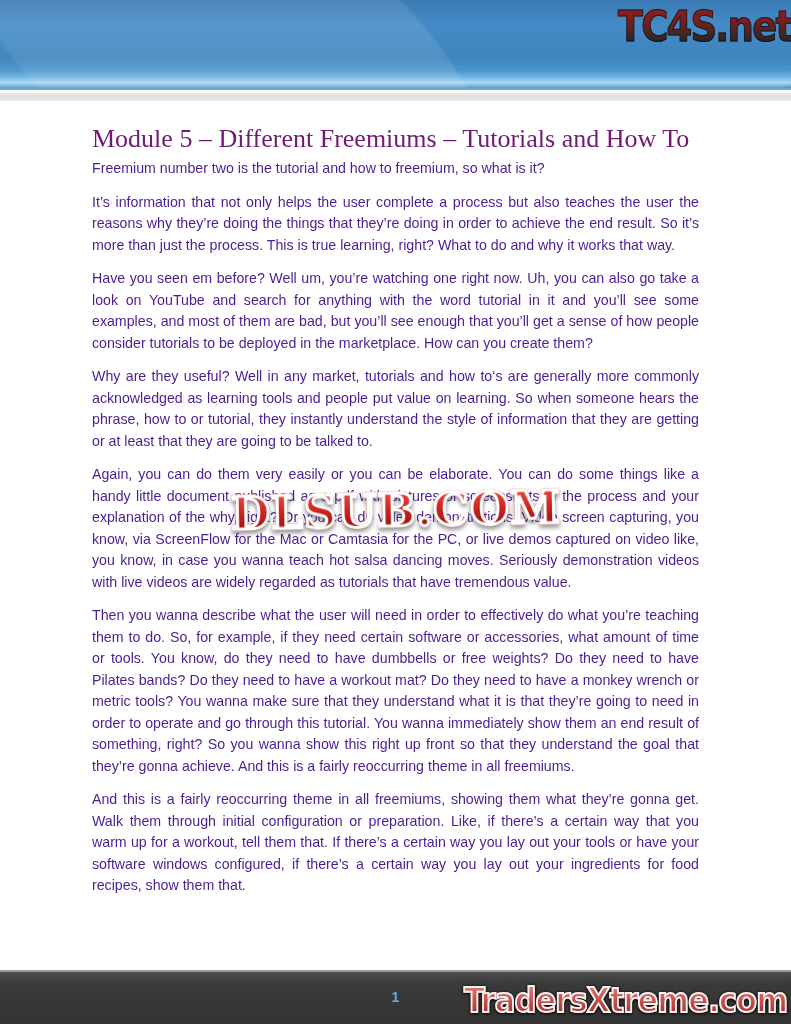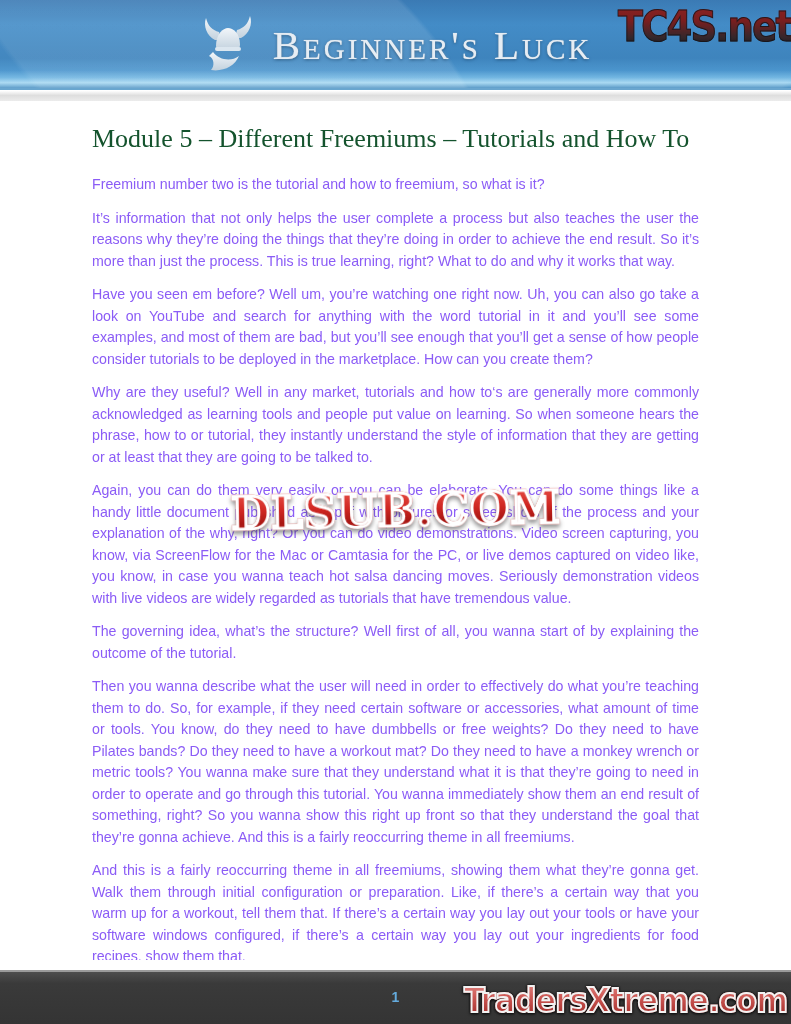--- a/index.html
+++ b/index.html
@@ -45,25 +45,25 @@
     background:linear-gradient(180deg,#fdfdfd 0%,#dedede 45%,#ececec 100%);
     border-top:1px solid #ffffff;
   }
   
   .doc{
     position:absolute;top:100px;left:92px;width:607px;height:860px;
     overflow:hidden;
   }
   .doc h1{
     font-family:"Liberation Serif","DejaVu Serif",serif;
-    font-weight:normal;color:#14532d;font-size:26px;line-height:30px;
-    margin:24px 0 20px 0;white-space:nowrap;
+    font-weight:normal;color:#701a75;font-size:26px;line-height:30px;
+    margin:24px 0 4px 0;white-space:nowrap;
   }
   .doc p{
-    color:#8b5cf6;font-size:14.2px;line-height:21.5px;
+    color:#4c1d95;font-size:14.2px;line-height:21.5px;
     text-align:justify;margin:0 0 12px 0;
   }
   
   .dlsub{
     position:absolute;top:484px;left:50%;
     transform:translateX(-50%) rotate(-1.2deg);
     font-family:"DejaVu Serif","Liberation Serif",serif;
     font-weight:bold;font-size:45px;letter-spacing:1px;
     background:linear-gradient(180deg,#ee5a50 0%,#d02722 45%,#a81713 70%,#c9352f 100%);
     -webkit-background-clip:text;background-clip:text;
@@ -92,56 +92,32 @@
     color:#c4514d;-webkit-text-fill-color:transparent;
     -webkit-text-stroke:2px #f2f2f2;
     filter:drop-shadow(0 0 1px #111) drop-shadow(0 1px 1px #111);
     white-space:nowrap;
   }
 </style>
 </head>
 <body>
 
 <div class="header">
-  <div class="logo">
-    <span>
-      <svg width="62" height="62" viewBox="0 0 62 62">
-        <defs>
-          <linearGradient id="hg" x1="0" y1="0" x2="0" y2="1">
-            <stop offset="0" stop-color="#f2f6fa"></stop>
-            <stop offset="1" stop-color="#c3d2de"></stop>
-          </linearGradient>
-        </defs>
-
-        <path d="M16,26 C8,22 4,12 7,4 C9,12 13,16 20,18 L22,26 Z" fill="url(#hg)"></path>
-
-        <path d="M42,24 C50,20 54,10 51,2 C49,10 45,14 38,16 L36,24 Z" fill="url(#hg)"></path>
-
-        <path d="M17,32 C17,20 24,14 29,14 C34,14 41,19 41,31 L40,36 L18,36 Z" fill="url(#hg)"></path>
-
-        <rect x="16" y="33" width="26" height="4" rx="2" fill="#dbe6ef"></rect>
-
-        <path d="M14,38 C20,46 32,48 40,42 C36,52 24,58 12,56 C16,52 15,44 10,42 Z" fill="url(#hg)"></path>
-      </svg>
-    </span>
-    <span class="logo-text">Beginner's Luck</span>
-  </div>
   <div class="tc4s">TC4S.net</div>
 </div>
 
 <div class="page-edge"></div>
 
 <div class="doc">
   <h1>Module 5 – Different Freemiums – Tutorials and How To</h1>
   <p>Freemium number two is the tutorial and how to freemium, so what is it?</p>
   <p>It’s information that not only helps the user complete a process but also teaches the user the reasons why they’re doing the things that they’re doing in order to achieve the end result. So it’s more than just the process. This is true learning, right? What to do and why it works that way.</p>
   <p>Have you seen em before? Well um, you’re watching one right now. Uh, you can also go take a look on YouTube and search for anything with the word tutorial in it and you’ll see some examples, and most of them are bad, but you’ll see enough that you’ll get a sense of how people consider tutorials to be deployed in the marketplace. How can you create them?</p>
   <p>Why are they useful? Well in any market, tutorials and how to‘s are generally more commonly acknowledged as learning tools and people put value on learning. So when someone hears the phrase, how to or tutorial, they instantly understand the style of information that they are getting or at least that they are going to be talked to.</p>
   <p>Again, you can do them very easily or you can be elaborate. You can do some things like a handy little document published as a pdf with pictures or screenshots of the process and your explanation of the why, right? Or you can do video demonstrations. Video screen capturing, you know, via ScreenFlow for the Mac or Camtasia for the PC, or live demos captured on video like, you know, in case you wanna teach hot salsa dancing moves. Seriously demonstration videos with live videos are widely regarded as tutorials that have tremendous value.</p>
-  <p>The governing idea, what’s the structure? Well first of all, you wanna start of by explaining the outcome of the tutorial.</p>
   <p>Then you wanna describe what the user will need in order to effectively do what you’re teaching them to do. So, for example, if they need certain software or accessories, what amount of time or tools. You know, do they need to have dumbbells or free weights? Do they need to have Pilates bands? Do they need to have a workout mat? Do they need to have a monkey wrench or metric tools? You wanna make sure that they understand what it is that they’re going to need in order to operate and go through this tutorial. You wanna immediately show them an end result of something, right? So you wanna show this right up front so that they understand the goal that they’re gonna achieve. And this is a fairly reoccurring theme in all freemiums.</p>
   <p>And this is a fairly reoccurring theme in all freemiums, showing them what they’re gonna get. Walk them through initial configuration or preparation. Like, if there’s a certain way that you warm up for a workout, tell them that. If there’s a certain way you lay out your tools or have your software windows configured, if there’s a certain way you lay out your ingredients for food recipes, show them that.</p>
 </div>
 
 <div class="dlsub">DLSUB.COM</div>
 
 <div class="footer">
   <div class="page-num">1</div>
   <div class="tradersxtreme">TradersXtreme.com</div>
 </div>

